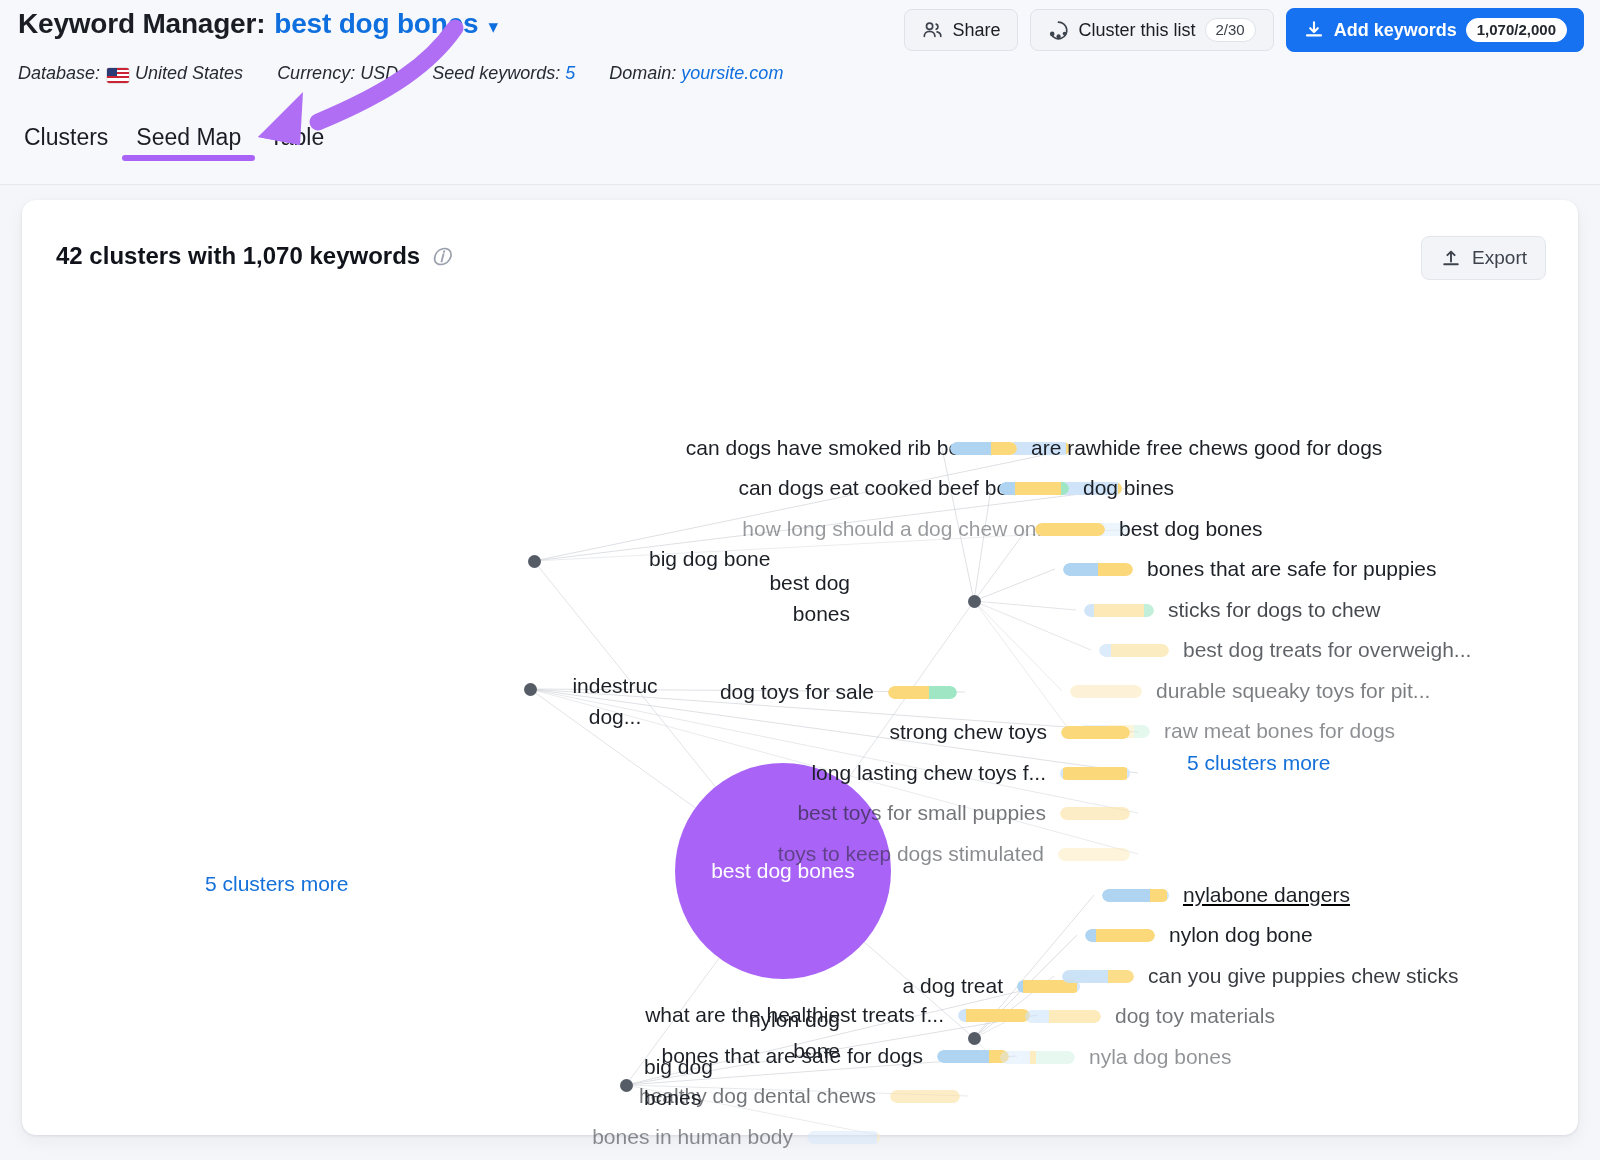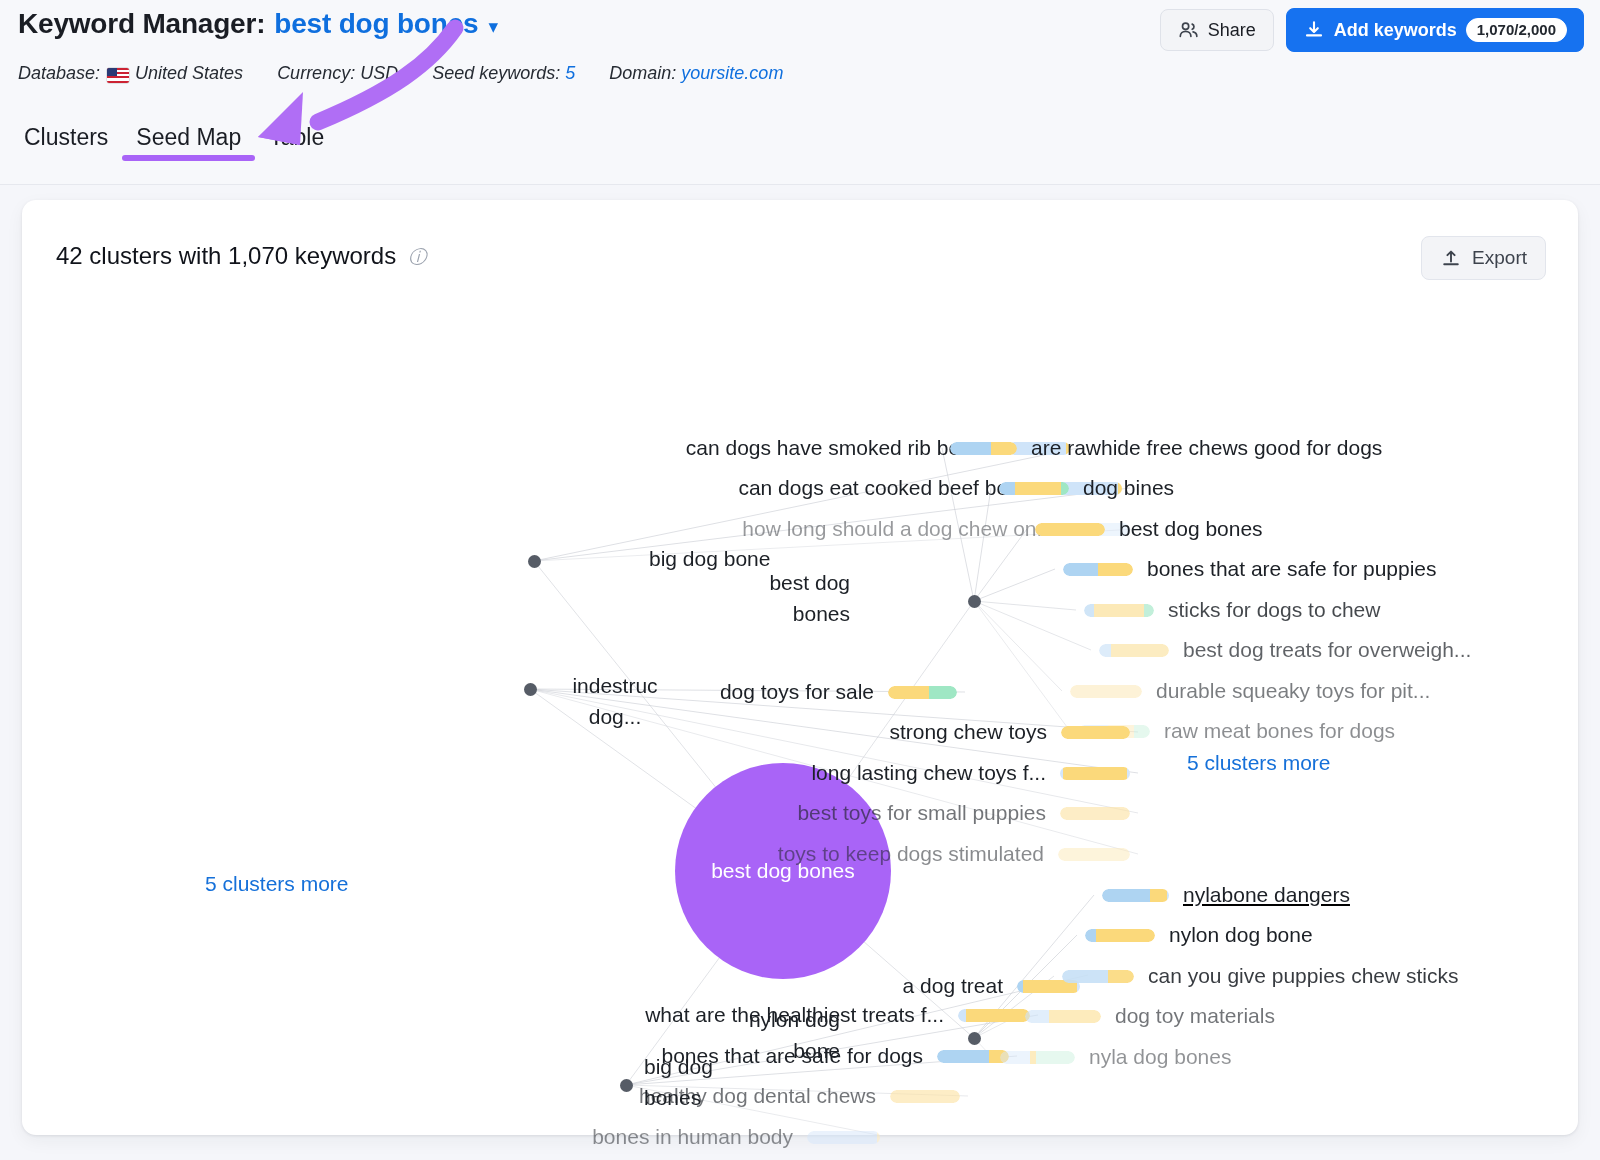--- a/index.html
+++ b/index.html
@@ -95,21 +95,21 @@
   .ico { display: inline-flex; align-items: center; justify-content: center; }
 
   
   .card {
     position: absolute; left: 22px; top: 200px; width: 1556px; height: 935px;
     background: #fff; border-radius: 14px;
     box-shadow: 0 1px 3px rgba(25,30,45,.10), 0 6px 18px rgba(25,30,45,.05);
   }
   .card-title {
     position: absolute; left: 34px; top: 42px;
-    font-size: 24px; font-weight: normal; color: #10131a;
+    font-size: 24px; font-weight: bold; color: #10131a;
     display: flex; align-items: center; gap: 12px;
   }
   .info-i {
     font-size: 18px; color: #9aa1ad; font-style: italic;
     font-family: "Liberation Serif", serif; transform: translateY(1px);
   }
   .export-btn {
     position: absolute; right: 32px; top: 36px;
     display: flex; align-items: center; gap: 10px;
     height: 44px; padding: 0 18px; border-radius: 8px;
@@ -215,20 +215,32 @@
         <span class="ico">
           <svg width="21" height="20" viewBox="0 0 21 20">
             <circle cx="7.6" cy="6.2" r="3.1" fill="none" stroke="#3d434d" stroke-width="1.7"></circle>
             <path d="M2.3 16.3c0-3.1 2.4-5 5.3-5s5.3 1.9 5.3 5" fill="none" stroke="#3d434d" stroke-width="1.7" stroke-linecap="round"></path>
             <path d="M14.2 4.1a2.8 2.8 0 0 1 0 5.2M15.1 11.8c2.2.4 3.7 2.1 3.7 4.5" fill="none" stroke="#3d434d" stroke-width="1.7" stroke-linecap="round"></path>
           </svg>
         </span>
         <span>Share</span>
       </div>
 
+      <div class="btn btn-ghost">
+        <span class="ico">
+          <svg width="21" height="21" viewBox="0 0 21 21">
+            <path d="M10.5 2.2a8.3 8.3 0 1 1-7.2 12.4" fill="none" stroke="#3d434d" stroke-width="1.7" stroke-linecap="round"></path>
+            <circle cx="4.2" cy="13.9" r="2.3" fill="#3d434d"></circle>
+            <circle cx="10.6" cy="16.4" r="2.1" fill="#3d434d"></circle>
+            <circle cx="16.6" cy="13.6" r="1.9" fill="#3d434d"></circle>
+          </svg>
+        </span>
+        <span>Cluster this list</span>
+        <span class="pill">2/30</span>
+      </div>
 
       <div class="btn btn-primary">
         <span class="ico">
           <svg width="22" height="22" viewBox="0 0 22 22">
             <path d="M11 3.2v9.4M7.2 9.2l3.8 3.8 3.8-3.8" fill="none" stroke="#fff" stroke-width="2.1" stroke-linecap="round" stroke-linejoin="round"></path>
             <path d="M4 16.4h14" stroke="#fff" stroke-width="2.1" stroke-linecap="round"></path>
           </svg>
         </span>
         <span>Add keywords</span>
         <span class="pill">1,070/2,000</span>

